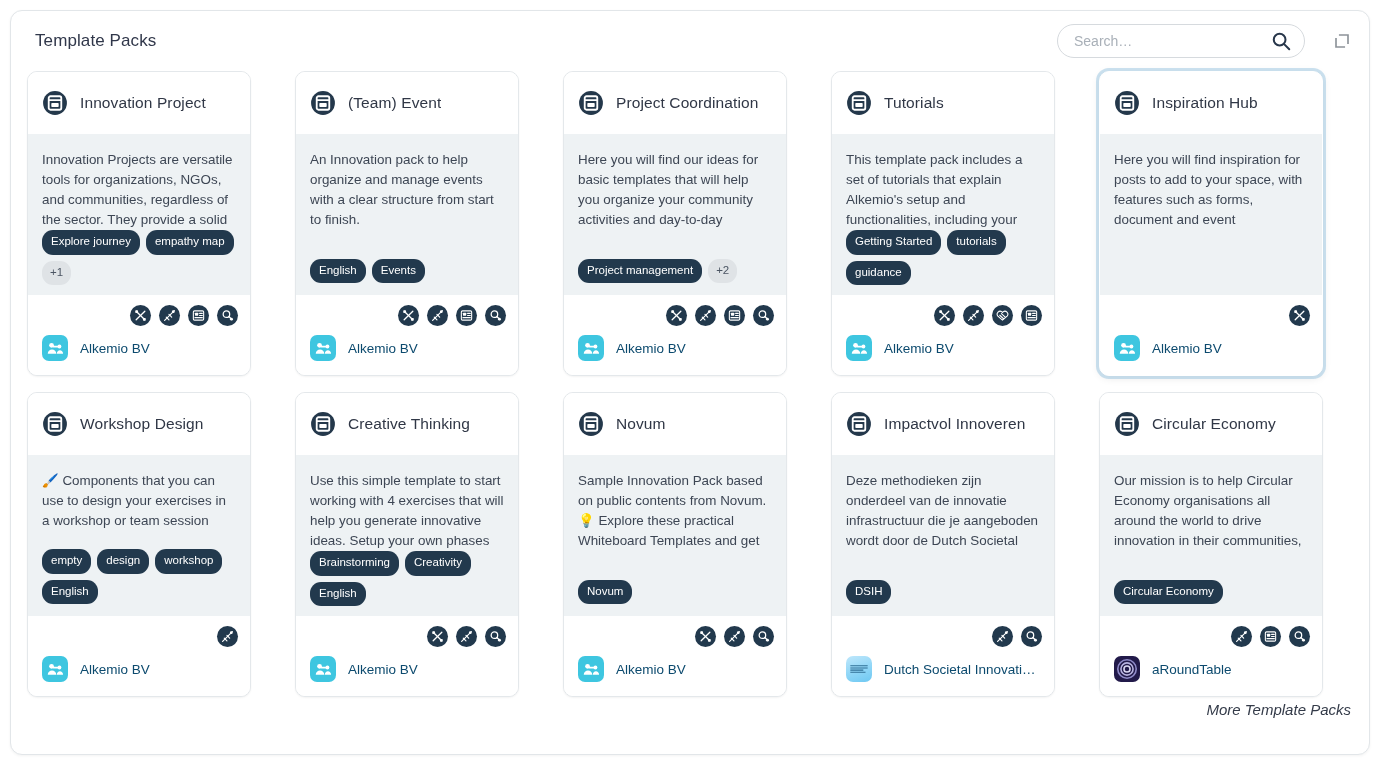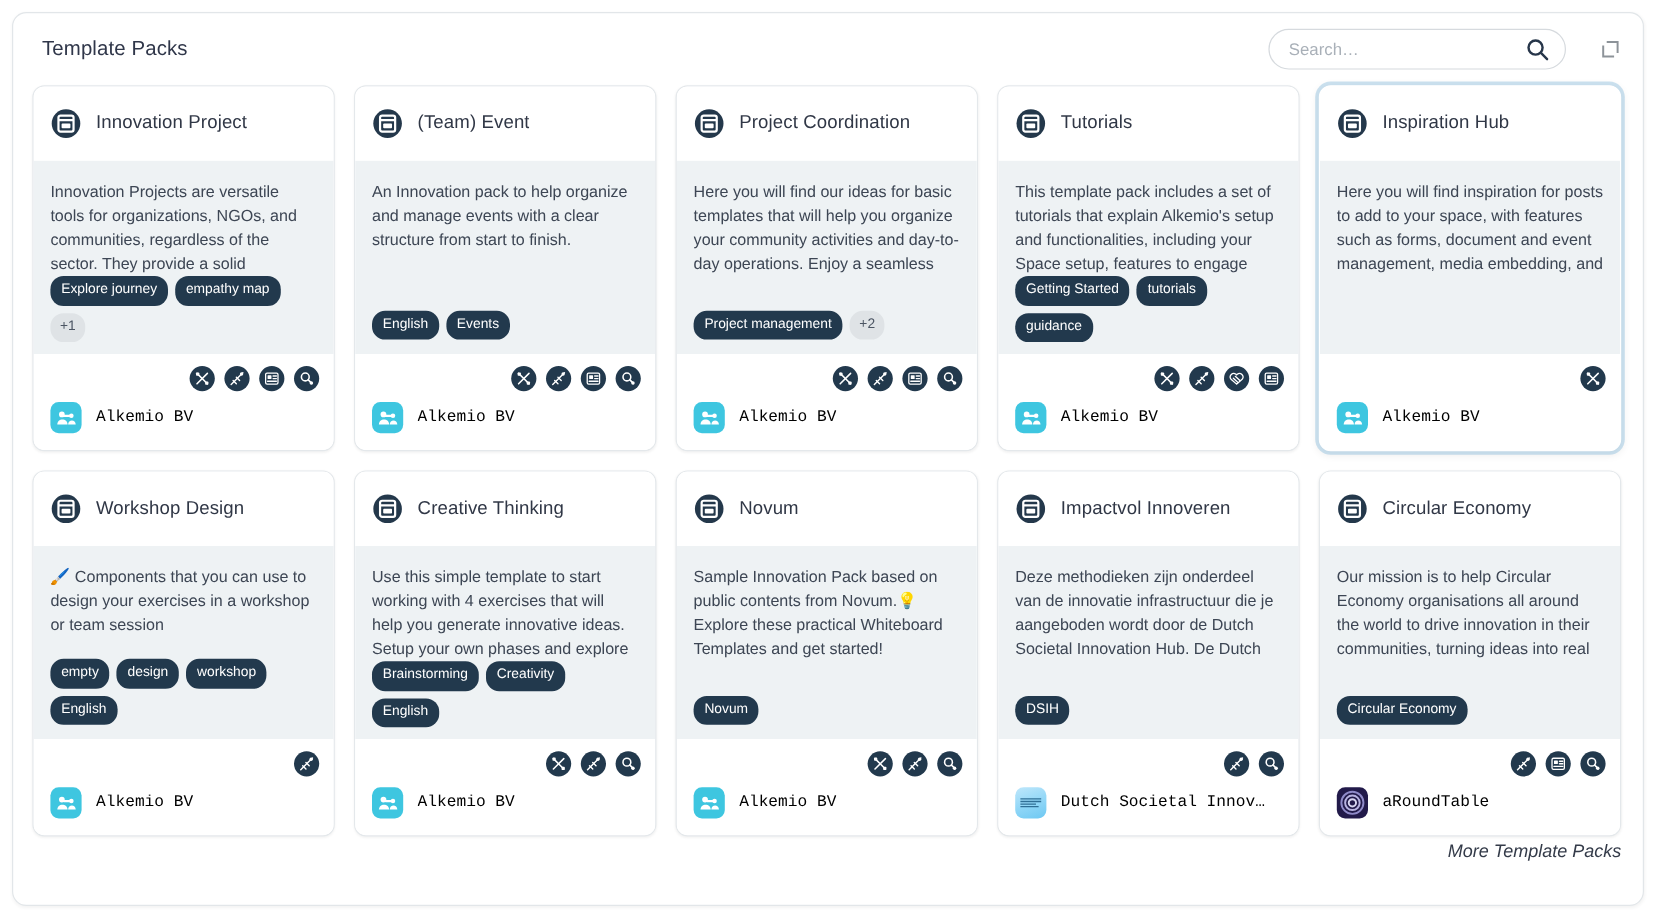--- a/index.html
+++ b/index.html
@@ -74,21 +74,21 @@
 
   
   .grid {
     display: grid;
     grid-template-columns: repeat(5, 252px);
     gap: 16px;
     padding: 0 0 0 0;
   }
 
   .card {
-    width: 252px;
+    width: 224px;
     height: 305px;
     background: #ffffff;
     border: 1px solid #e4e8eb;
     border-radius: 10px;
     display: flex;
     flex-direction: column;
     overflow: hidden;
     box-shadow: 0 1px 2px rgba(0,0,0,0.05);
     cursor: pointer;
   }
@@ -203,26 +203,25 @@
     overflow: hidden;
   }
   .avatar.alkemio { background: #3ec6e0; }
   .avatar.alkemio svg { width: 19px; height: 19px; color: #ffffff; }
   .avatar.dsih {
     background: linear-gradient(160deg,#bfe7fb 0%,#8fd6f7 55%,#6ec8f2 100%);
   }
   .avatar.art { background: #221a4a; }
   .provider-name {
     font-size: 13.5px;
-    color: #000000;
+    color: #0c4a6e;
     white-space: nowrap;
     overflow: hidden;
     text-overflow: ellipsis;
     max-width: 178px;
-    font-family: Liberation Mono, monospace;
   }
 
   .more-packs {
     position: absolute;
     right: 18px;
     bottom: 36px;
     font-size: 15px;
     font-style: italic;
     color: #343b49;
     cursor: pointer;

